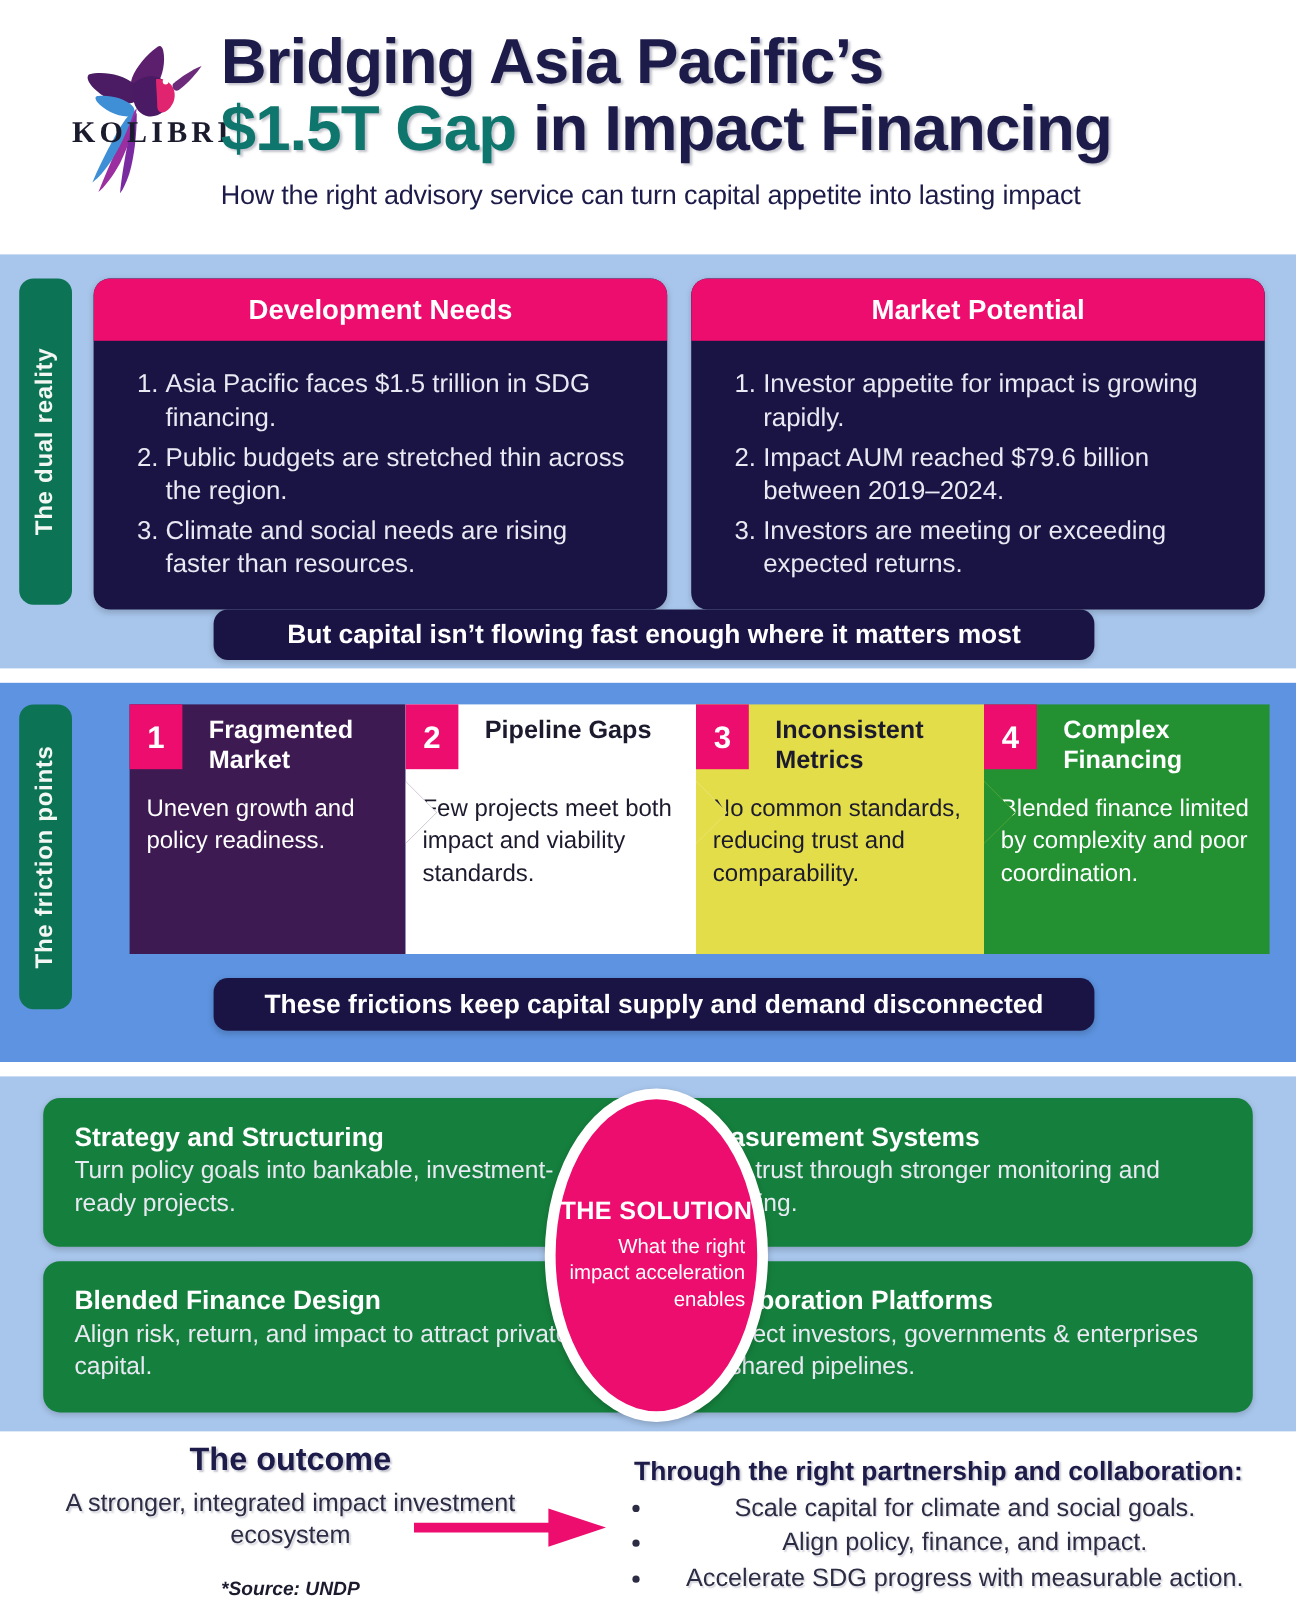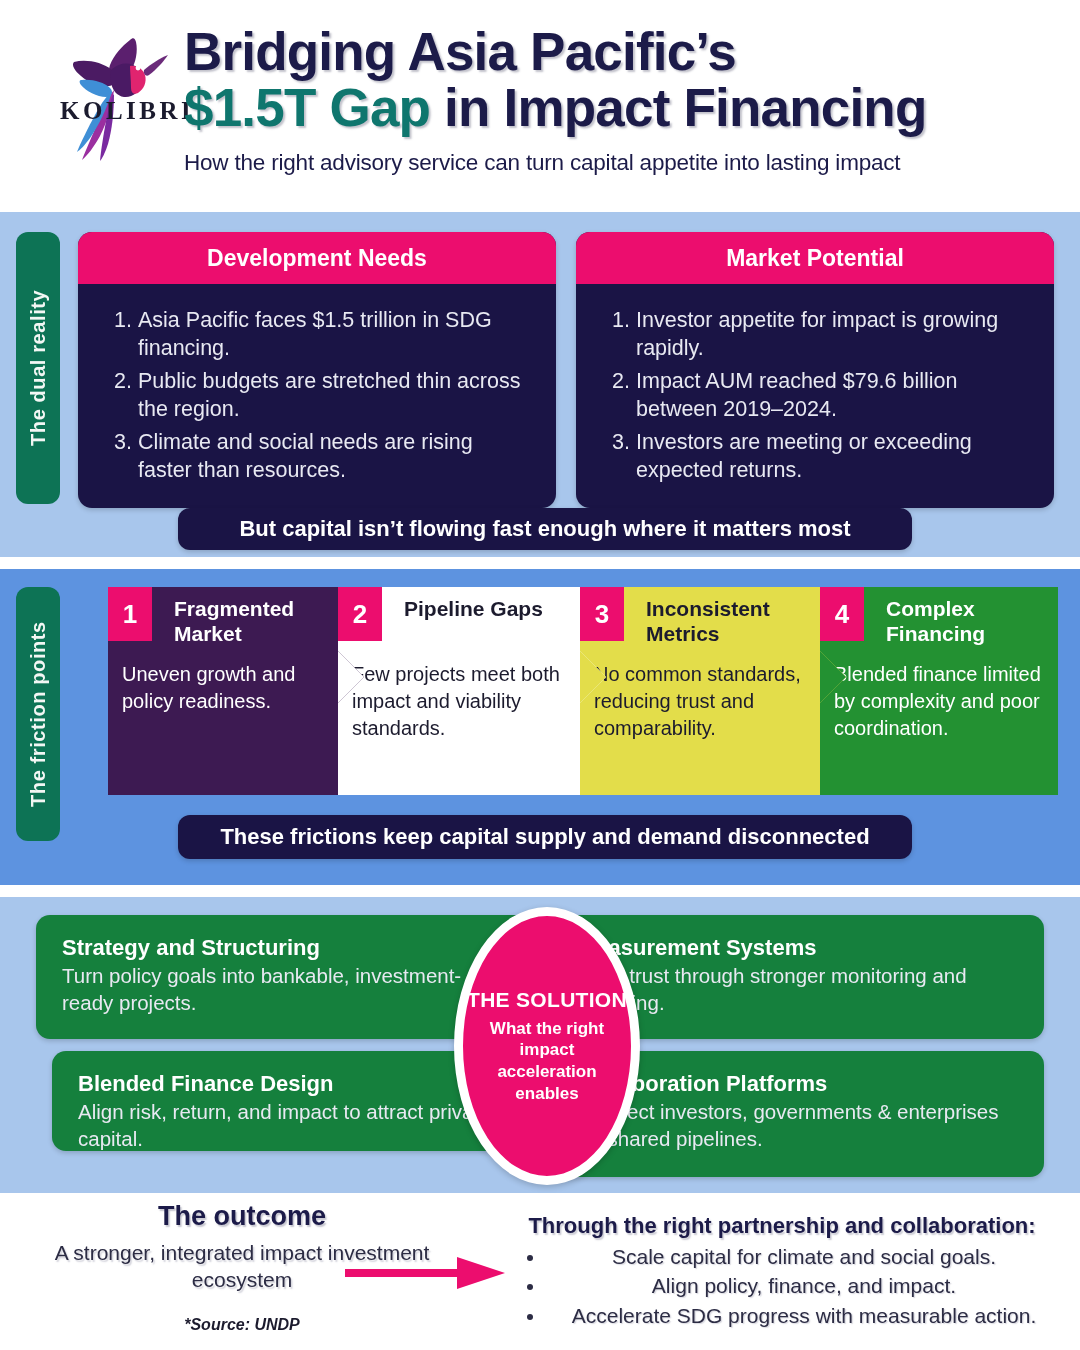--- a/index.html
+++ b/index.html
@@ -133,32 +133,32 @@
     position:absolute; left:36px; top:18px; width:1008px; height:262px;
   }
   .sol-card{
     position:absolute; background:#15803d; border-radius:14px;
     color:#fff; padding:20px 26px; box-shadow:0 2px 5px rgba(0,0,0,.18);
   }
   .sol-card h4{ font-size:22px; font-weight:700; margin-bottom:2px; }
   .sol-card p{ font-size:20.5px; line-height:1.3; color:#e8e9f2; font-weight:400; }
   .sc-tl{ left:0; top:0; width:492px; height:124px; }
   .sc-tr{ left:516px; top:0; width:492px; height:124px; }
-  .sc-bl{ left:16px; top:136px; width:492px; height:100px; }
+  .sc-bl{ left:0; top:136px; width:492px; height:126px; }
   .sc-br{ left:516px; top:136px; width:492px; height:126px; }
 
   .sol-center{
     position:absolute; left:418px; top:-8px; width:186px; height:278px;
     background:#ec0d6e; border:9px solid #fff; border-radius:50%;
     display:flex; flex-direction:column; align-items:center;
     justify-content:center; text-align:center; z-index:6;
     box-shadow:0 2px 6px rgba(0,0,0,.2);
   }
   .sol-center .t1{ font-size:21px; font-weight:700; color:#fff; letter-spacing:.3px; }
-  .sol-center .t2{ font-size:17px; font-weight:700; color:#fff; line-height:1.28; margin-top:6px; padding:0 10px; }
+  .sol-center .t2{ font-size:17px; font-weight:400; color:#fff; line-height:1.28; margin-top:6px; padding:0 10px;text-align:right; }
 
   
   .s4{ height:155px; background:#fff; position:relative;text-align:center; }
   .out-left{ position:absolute; left:32px; top:8px; width:420px; }
   .out-title{
     font-size:27px; font-weight:700; color:#1c1b49;
     text-shadow:1.5px 1.5px 1.5px rgba(140,140,160,.5);
   }
   .out-sub{
     margin-top:8px; font-size:21px; line-height:1.28; color:#2c2c44;

